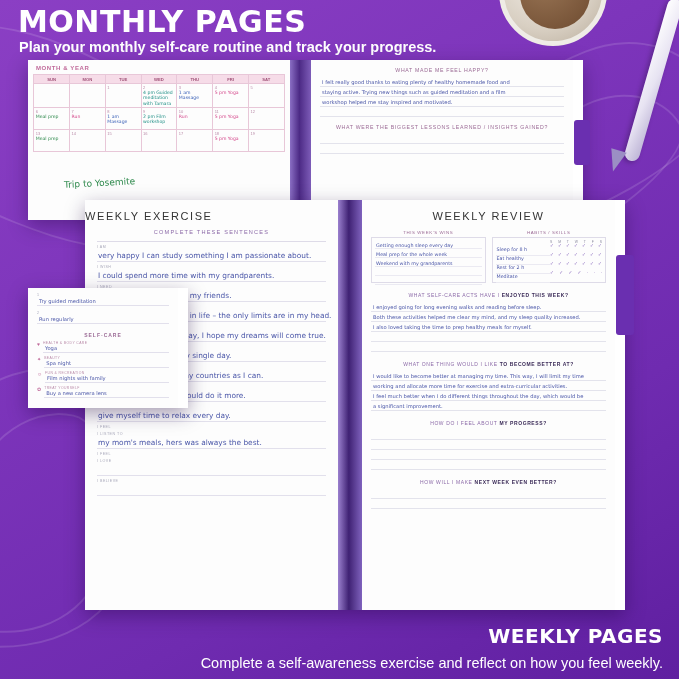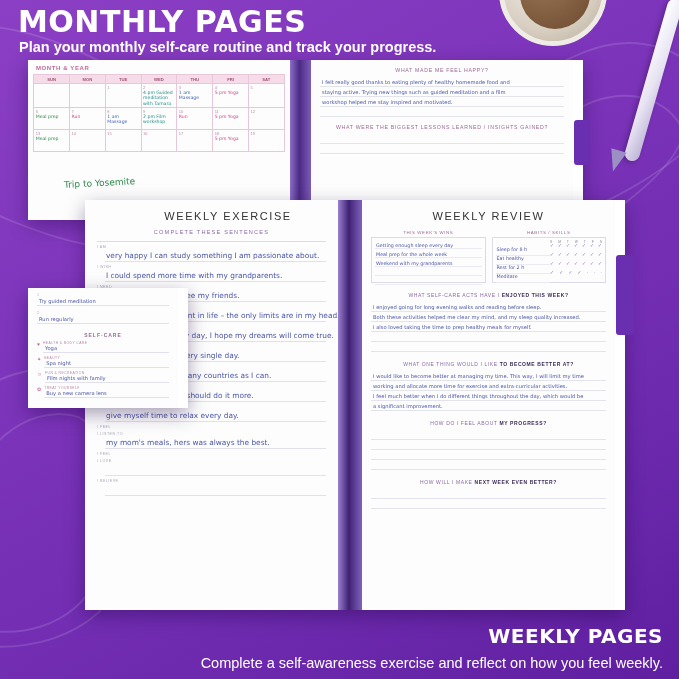--- a/index.html
+++ b/index.html
@@ -140,27 +140,27 @@
     margin-top: 7px; text-transform: uppercase;
   }
   .lines { margin: 4px 9px 0 9px; }
   .lines .ln { border-bottom: .5px solid #e3e3ec; height: 10px; position: relative; }
   .wtxt {
     position: absolute; left: 2px; bottom: 1px; color: #4a56a8;
     font-family: "DejaVu Sans", sans-serif; font-size: 5.2px; white-space: nowrap;
   }
 
   
-  .we-title { text-align: center; font-size: 11px; color: #333; letter-spacing: 1.6px; padding-top: 10px; padding-left: 33px; }
+  .we-title { text-align: left; font-size: 11px; color: #333; letter-spacing: 1.6px; padding-top: 10px; }
   .we-sub { text-align: center; font-size: 5.6px; color: #8c6aa8; letter-spacing: 1.2px; margin-top: 7px; }
   .we-rule { border-top: .6px solid #dedbe8; margin: 6px 12px 2px; }
   .sent { margin: 0 12px; }
   .sent .lbl { font-size: 3.6px; color: #a9a9bb; letter-spacing: .5px; margin-top: 3px; }
   .sent .row {
-    border-bottom: .6px solid #e2e0ec; height: 13px; position: relative; margin-left: 8px;
+    border-bottom: .6px solid #e2e0ec; height: 13px; position: relative;
   }
   .sent .row .ans {
     position: absolute; left: 1px; bottom: 1.5px; color: #4a56a8;
     font-family: "DejaVu Sans", sans-serif; font-size: 7.4px; white-space: nowrap;
   }
 
   
   .wr-title { text-align: center; font-size: 11px; color: #333; letter-spacing: 1.6px; padding-top: 10px; }
   .wr-cols { display: flex; gap: 6px; margin: 8px 9px 0; }
   .wr-col { flex: 1; }

